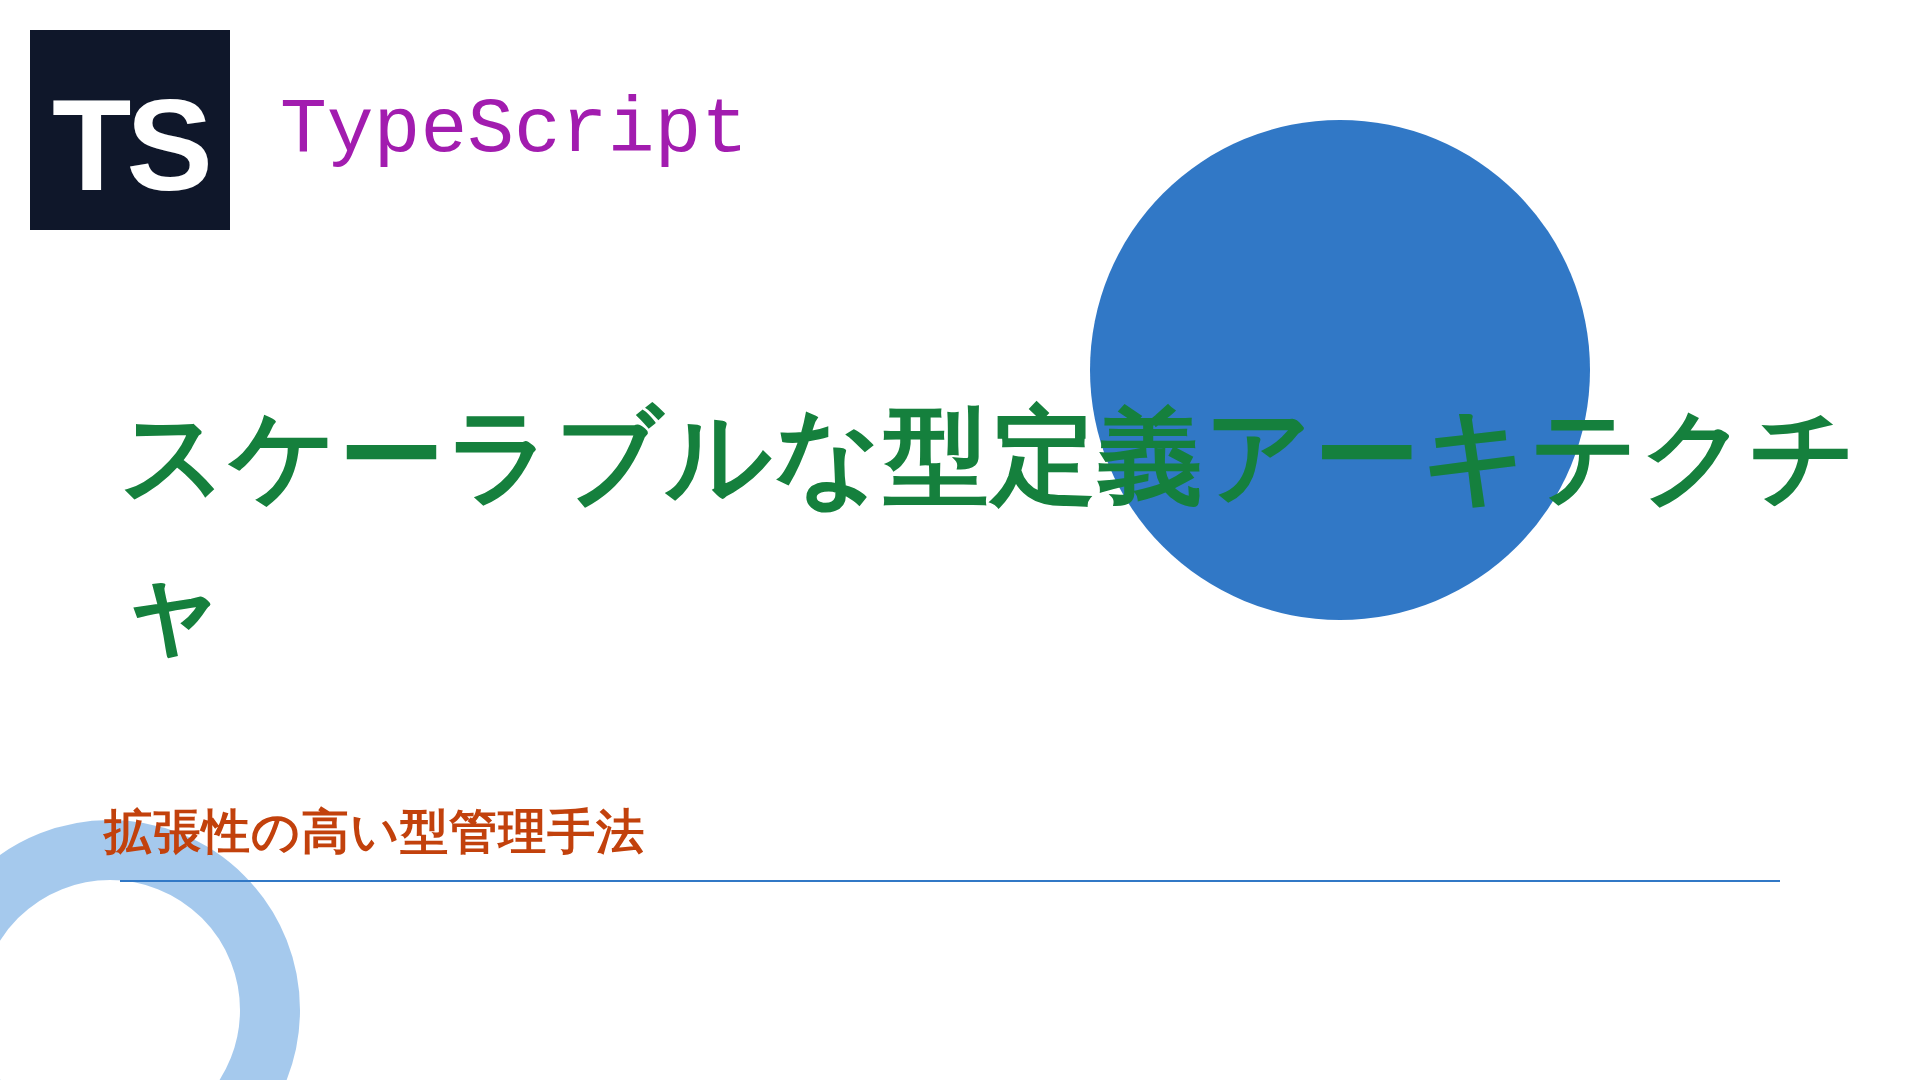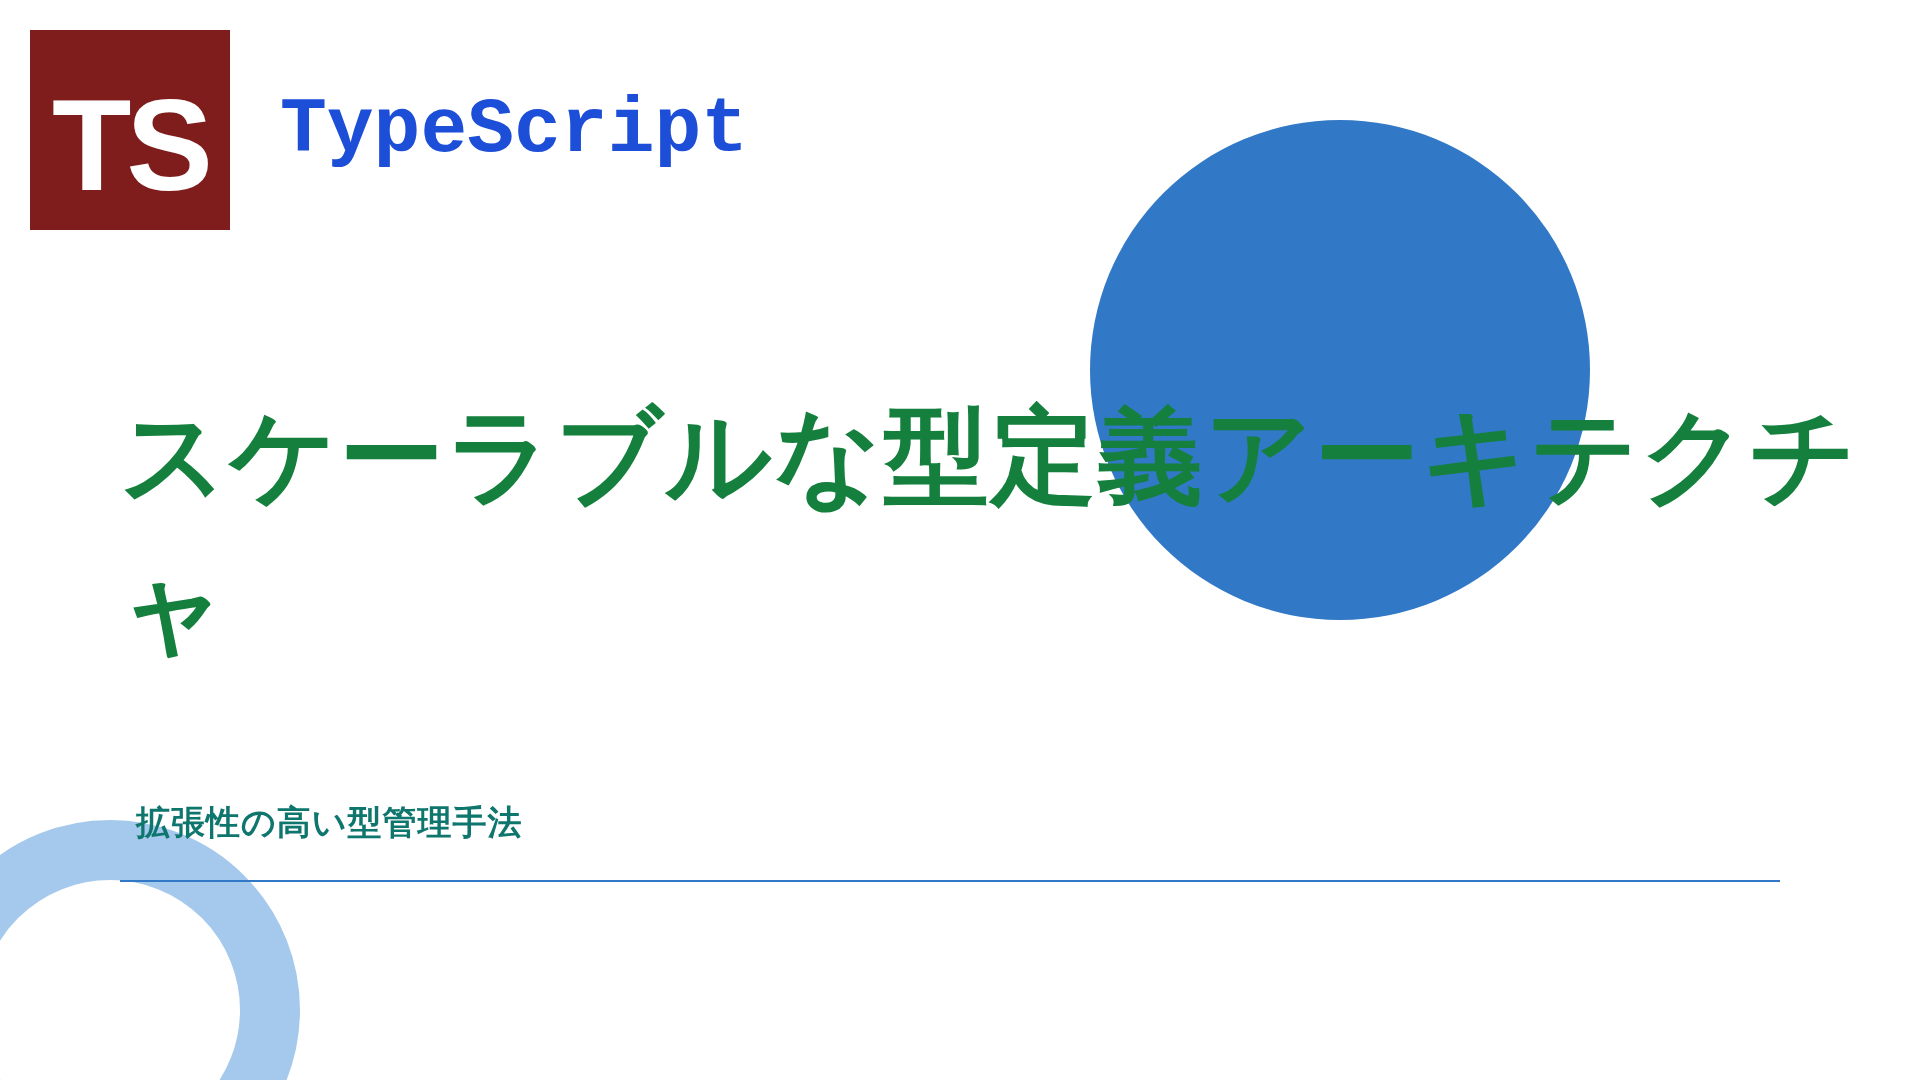--- a/index.html
+++ b/index.html
@@ -19,38 +19,38 @@
       position: absolute;
       top: 30px;
       left: 30px;
       display: flex;
       align-items: center;
       gap: 50px;
     }
     .ts-logo {
       width: 200px;
       height: 200px;
-      background: #7f1d1d;
+      background: #0f172a;
       display: flex;
       align-items: flex-end;
       justify-content: center;
       padding-bottom: 20px;
     }
     .ts-logo-text {
       color: #ffffff;
       font-size: 130px;
       font-weight: 700;
       font-family: "Segoe UI", Arial, sans-serif;
       letter-spacing: -5px;
       line-height: 1;
     }
     .brand-text {
-      color: #1d4ed8;
+      color: #a21caf;
       font-size: 78px;
-      font-weight: 700;
+      font-weight: 400;
       font-family: "Consolas", "Courier New", monospace;
     }
     .decorative-circle {
       position: absolute;
       top: 120px;
       right: 330px;
       width: 500px;
       height: 500px;
       border-radius: 50%;
       background: #3178c6;
@@ -72,24 +72,24 @@
       font-size: 105px;
       font-weight: 700;
       color: #15803d;
       line-height: 1.45;
       z-index: 10;
       letter-spacing: 2px;
     }
     .subtitle {
       position: absolute;
       top: 800px;
-      left: 136px;
-      font-size: 34px;
+      left: 104px;
+      font-size: 48px;
       font-weight: 700;
-      color: #0f766e;
+      color: #c2410c;
       letter-spacing: 1px;
     }
     .divider {
       position: absolute;
       top: 880px;
       left: 120px;
       width: 1660px;
       height: 2px;
       background: #3178c6;
     }

